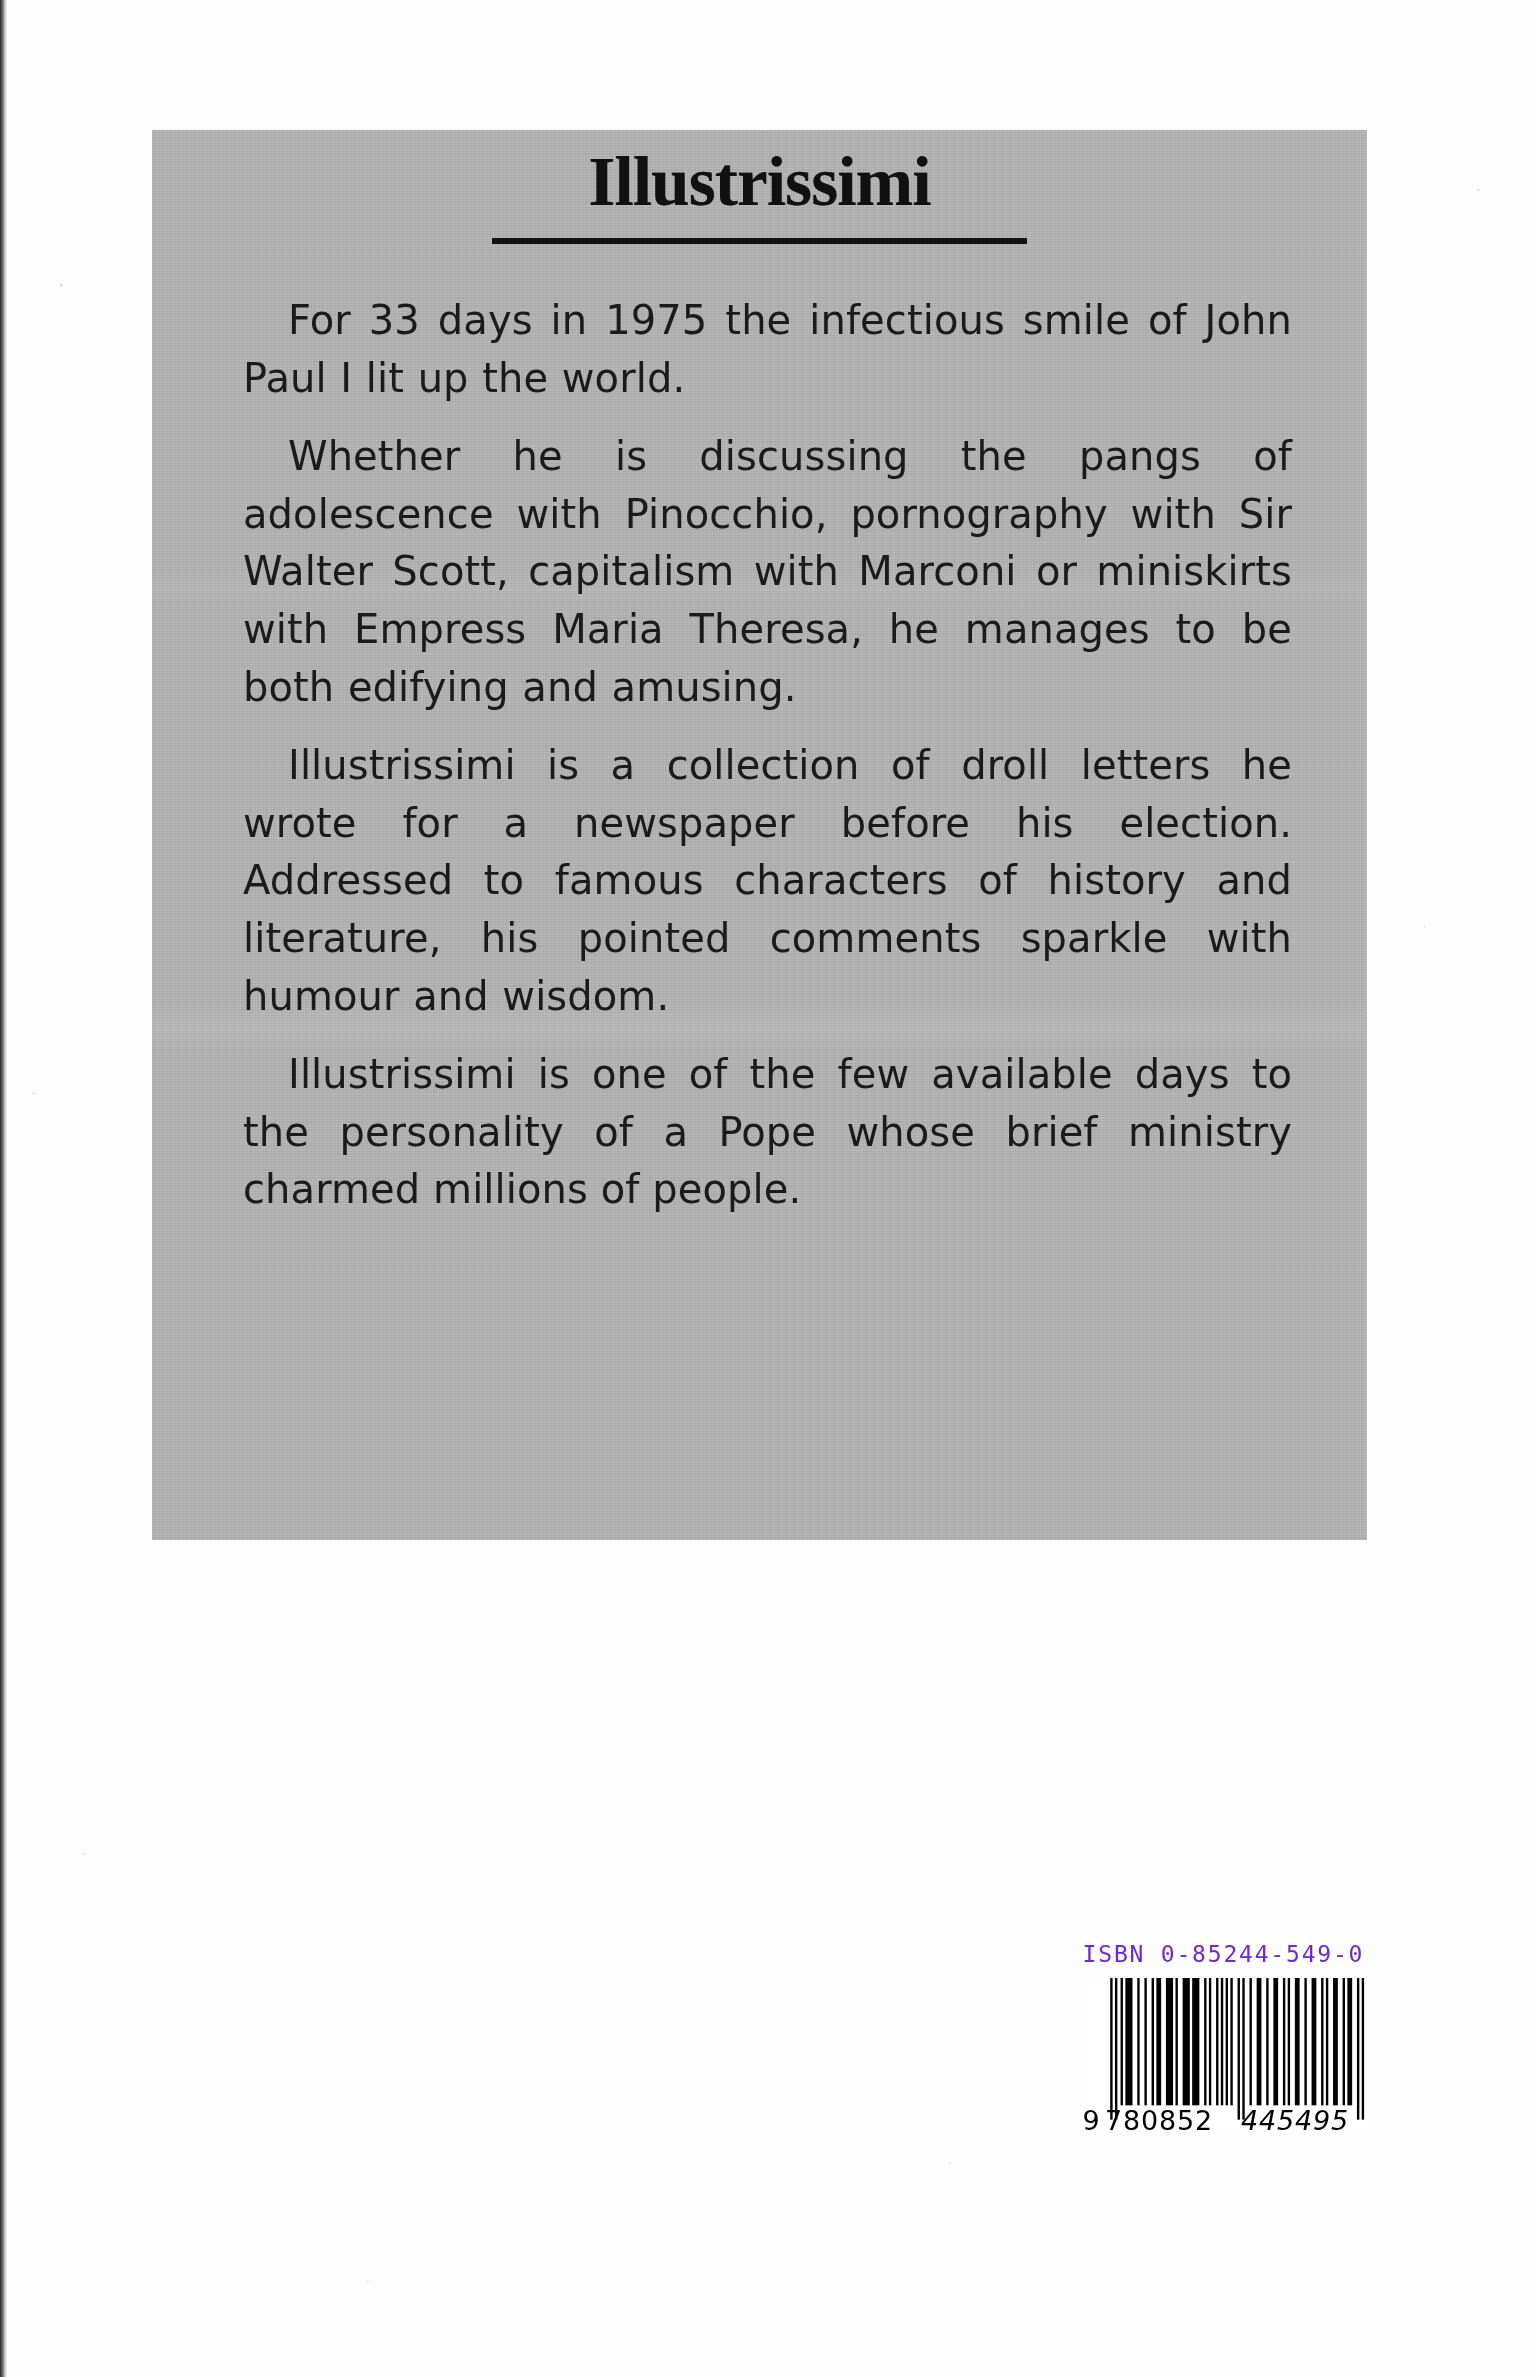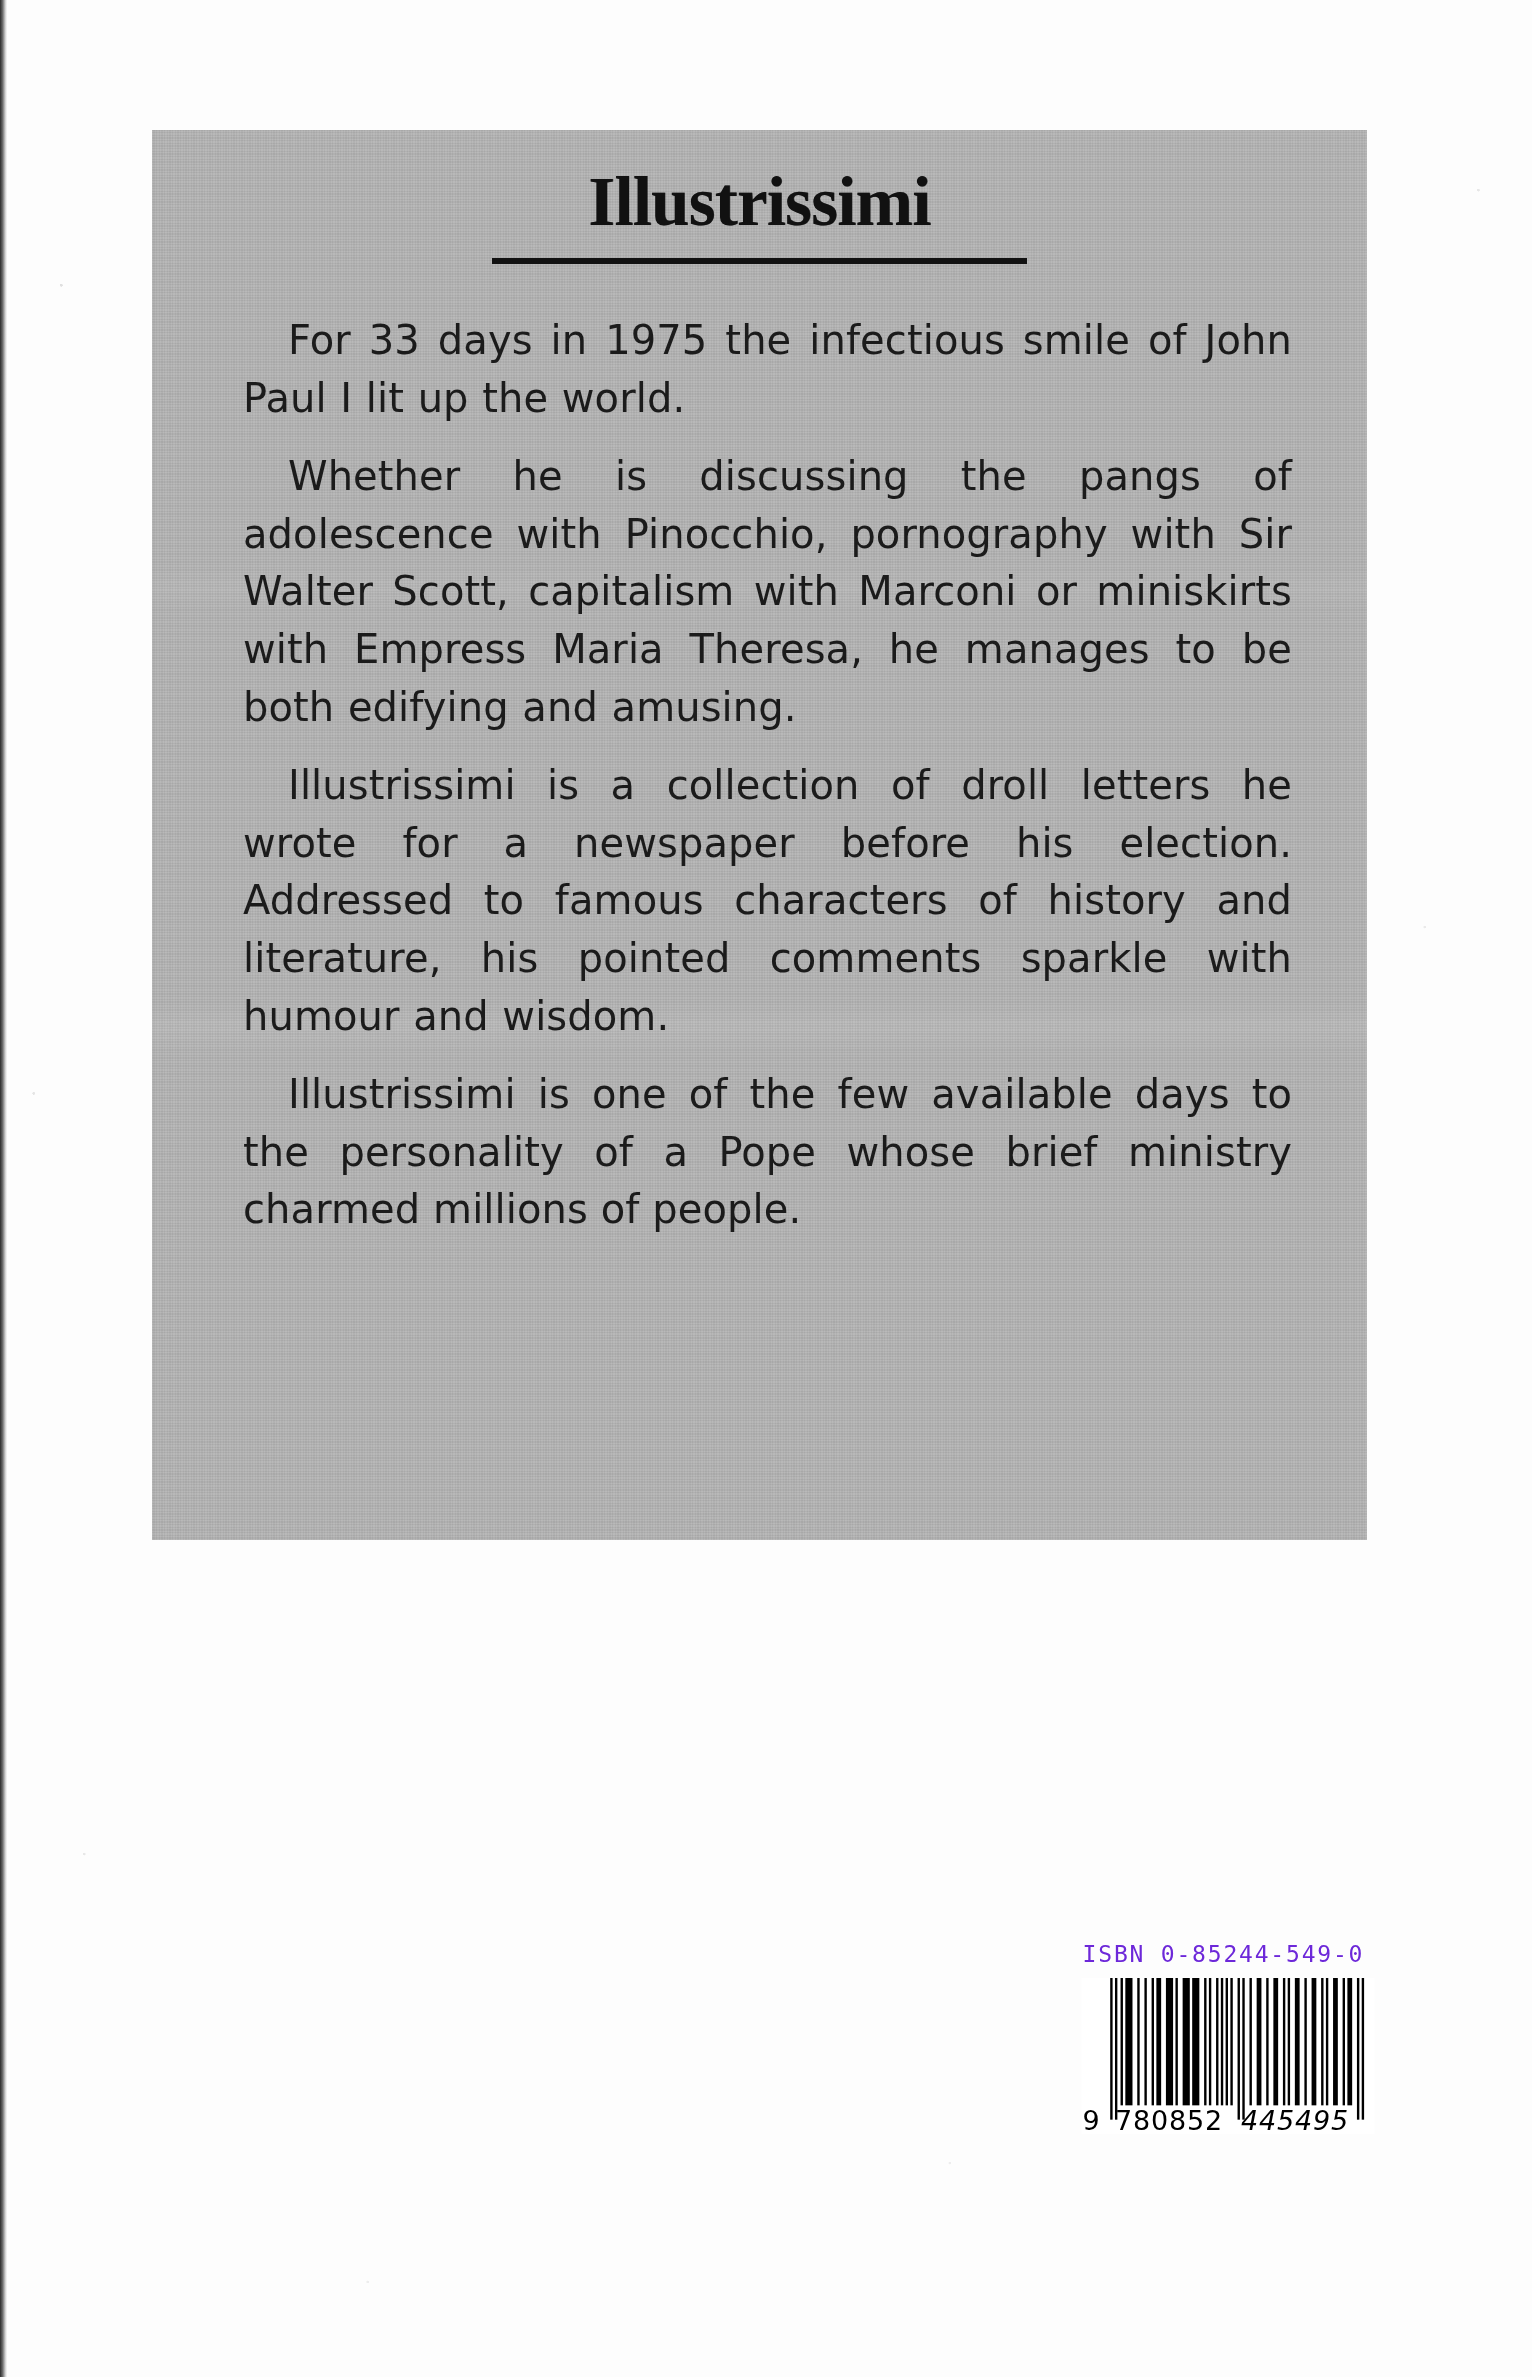--- a/index.html
+++ b/index.html
@@ -71,21 +71,21 @@
         rgba(255,255,255,0) 34%,
         rgba(255,255,255,0) 62%,
         rgba(255,255,255,.07) 63.5%,
         rgba(255,255,255,0) 65.5%,
         rgba(255,255,255,0) 100%);
   }
 
   
   .title-block {
     position: relative;
-    padding-top: 37px;
+    padding-top: 17px;
     text-align: center;
   }
   .book-title {
     font-family: "Liberation Serif", "DejaVu Serif", serif;
     font-weight: 700;
     font-size: 69px;
     line-height: 1.02;
     letter-spacing: -0.8px;
     color: #111111;
     margin: 0;
@@ -149,21 +149,21 @@
   }
   .bc-digit {
     position: absolute;
     font-family: "DejaVu Sans", "Liberation Sans", sans-serif;
     font-size: 27px;
     color: #000000;
     letter-spacing: 0.8px;
     white-space: nowrap;
   }
   .bc-left-guard-digit { left: 1.6px;  bottom: 0; }
-  .bc-group-1        { left: 34px;  bottom: 0; margin-top: 10px; }
+  .bc-group-1        { left: 24px;  bottom: 0; margin-top: 10px; }
   .bc-group-2        { left: 160px; bottom: 0; font-style: italic; }
 </style>
 </head>
 <body>
 
 <div class="page">
 
   <div class="binding-edge"></div>
   <div class="scan-noise"></div>
 

